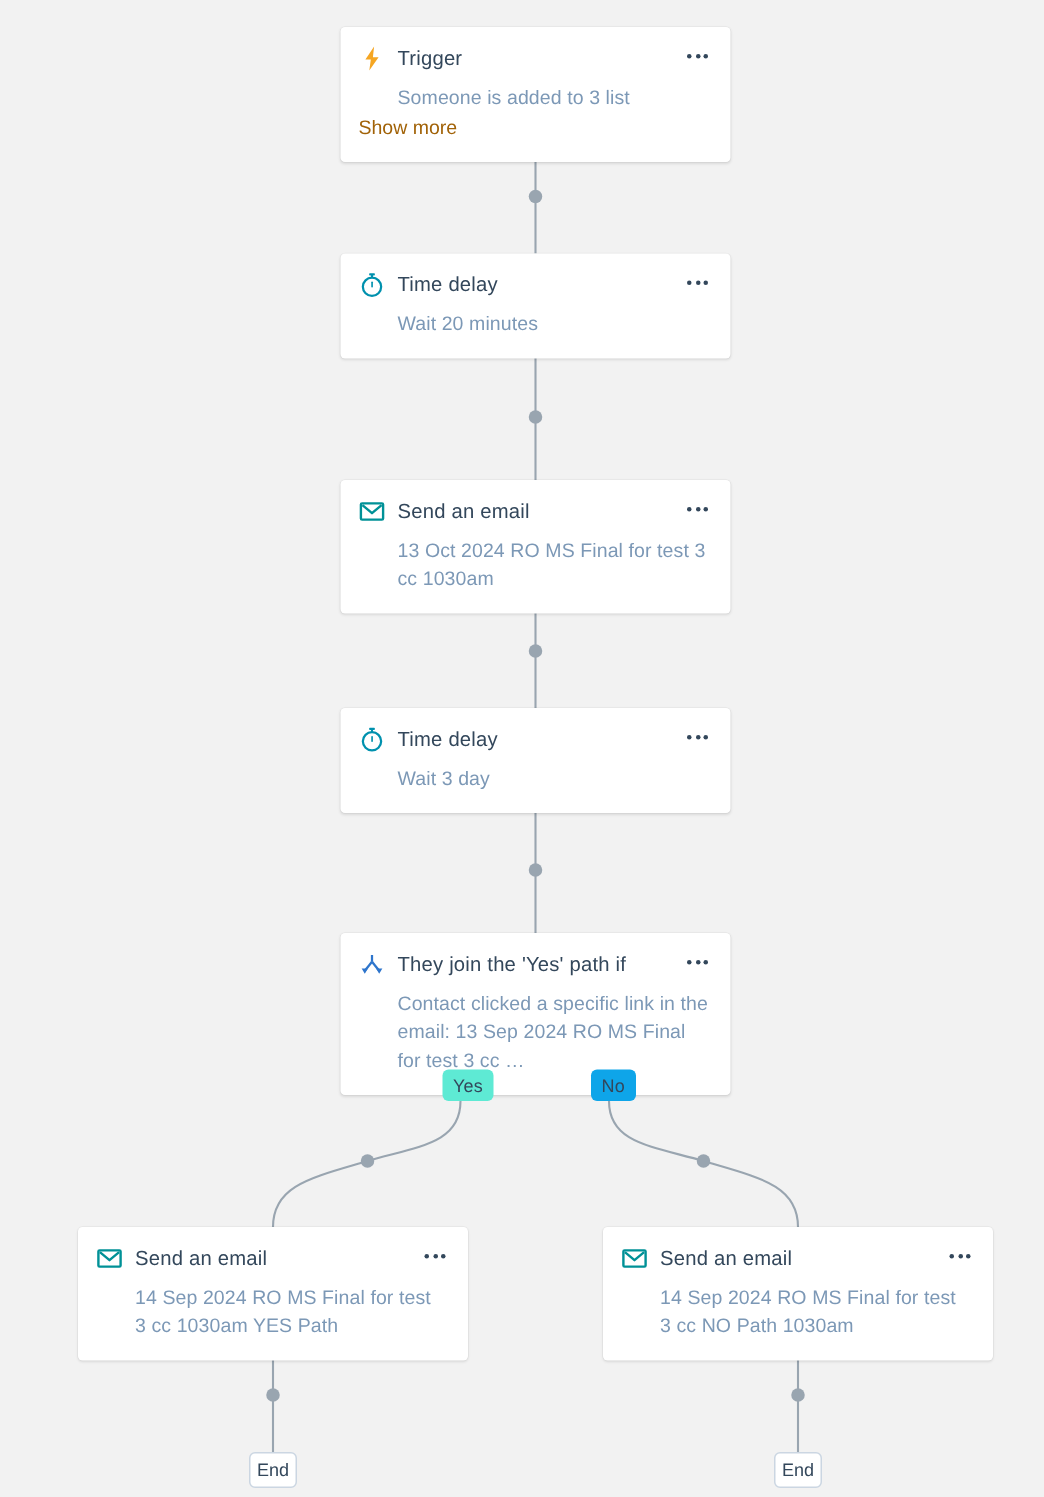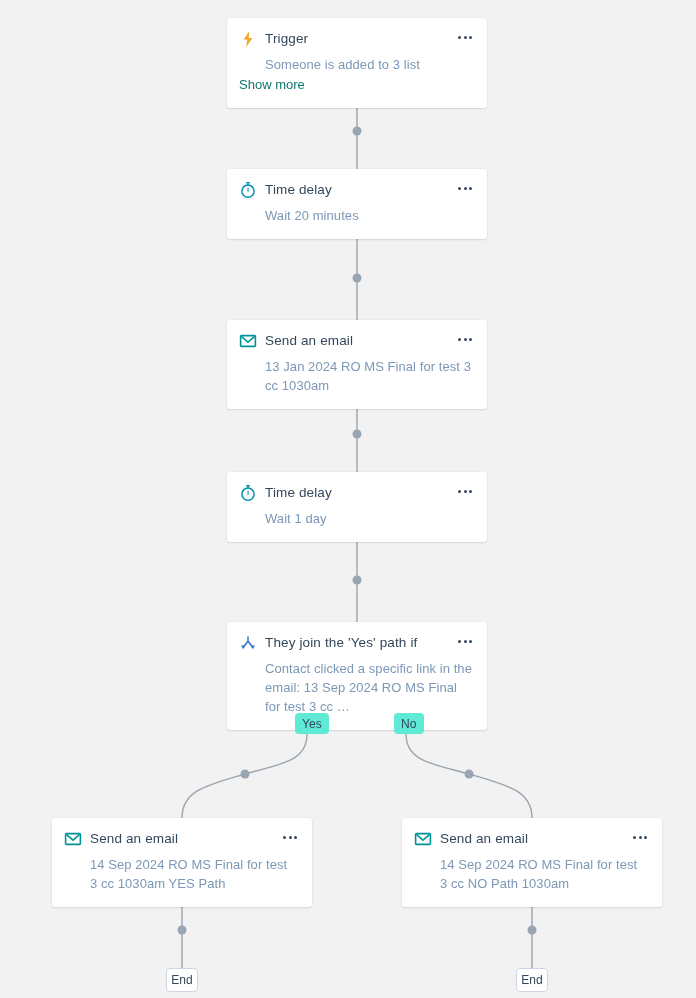--- a/index.html
+++ b/index.html
@@ -86,42 +86,42 @@
     font-size: 13px;
     line-height: 19px;
     color: #7c98b6;
     letter-spacing: 0.005em;
   }
   .node-link {
     display: block;
     margin-top: 1px;
     font-size: 13px;
     line-height: 19px;
-    color: #0f766e;
+    color: #a16207;
     cursor: pointer;
     text-decoration: none;
   }
 
   
   .branch-pill {
     position: absolute;
     height: 21px;
     min-width: 28px;
     border-radius: 4px;
     display: flex;
     align-items: center;
     justify-content: center;
     font-size: 12px;
     color: #33475b;
     padding: 0 7px;
     box-sizing: border-box;
     letter-spacing: 0.01em;
   }
   .pill-yes { background: #5eead4; }
-  .pill-no  { background: #5eead4; }
+  .pill-no  { background: #0ea5e9; }
 
   
   .end-pill {
     position: absolute;
     height: 24px;
     min-width: 32px;
     border-radius: 4px;
     background: #ffffff;
     border: 1px solid #cbd6e2;
     display: flex;
@@ -216,39 +216,39 @@
         <rect x="1.6" y="3.6" width="14.8" height="10.8" rx="0.8" fill="none" stroke="#009197" stroke-width="1.6"></rect>
         <path d="M2.6 4.7 L9 10.1 L15.4 4.7" fill="none" stroke="#009197" stroke-width="1.6" stroke-linejoin="round"></path>
       </svg>
       <span class="node-title">Send an email</span>
       <span class="dots-menu">
           <i></i>
           <i></i>
           <i></i>
         </span>
     </div>
-    <div class="node-body">13 Jan 2024 RO MS Final for test 3 cc 1030am</div>
+    <div class="node-body">13 Oct 2024 RO MS Final for test 3 cc 1030am</div>
   </div>
 
   <div class="node-card" style="left:227px; top:472px; width:260px;">
     <div class="node-head">
       <svg class="node-icon" viewBox="0 0 18 18">
         <circle cx="9" cy="10.2" r="6.1" fill="none" stroke="#0091ae" stroke-width="1.5"></circle>
         <rect x="7.1" y="1.1" width="3.8" height="1.5" rx="0.5" fill="#0091ae"></rect>
         <rect x="8.35" y="2.2" width="1.3" height="2.2" fill="#0091ae"></rect>
         <rect x="8.5" y="6.6" width="1.1" height="4.1" rx="0.5" fill="#0091ae"></rect>
       </svg>
       <span class="node-title">Time delay</span>
       <span class="dots-menu">
           <i></i>
           <i></i>
           <i></i>
         </span>
     </div>
-    <div class="node-body">Wait 1 day</div>
+    <div class="node-body">Wait 3 day</div>
   </div>
 
   <div class="node-card" style="left:227px; top:622px; width:260px;">
     <div class="node-head">
       <svg class="node-icon" viewBox="0 0 18 18">
         <path d="M9 2.6 L9 7.2" stroke="#2e75cc" stroke-width="1.5" fill="none"></path>
         <path d="M9 7.2 L4.2 13.2" stroke="#2e75cc" stroke-width="1.5" fill="none"></path>
         <path d="M9 7.2 L13.8 13.2" stroke="#2e75cc" stroke-width="1.5" fill="none"></path>
         <path d="M4.2 15.2 L2.1 11.6 L6.3 11.6 Z" fill="#2e75cc"></path>
         <path d="M13.8 15.2 L11.7 11.6 L15.9 11.6 Z" fill="#2e75cc"></path>

